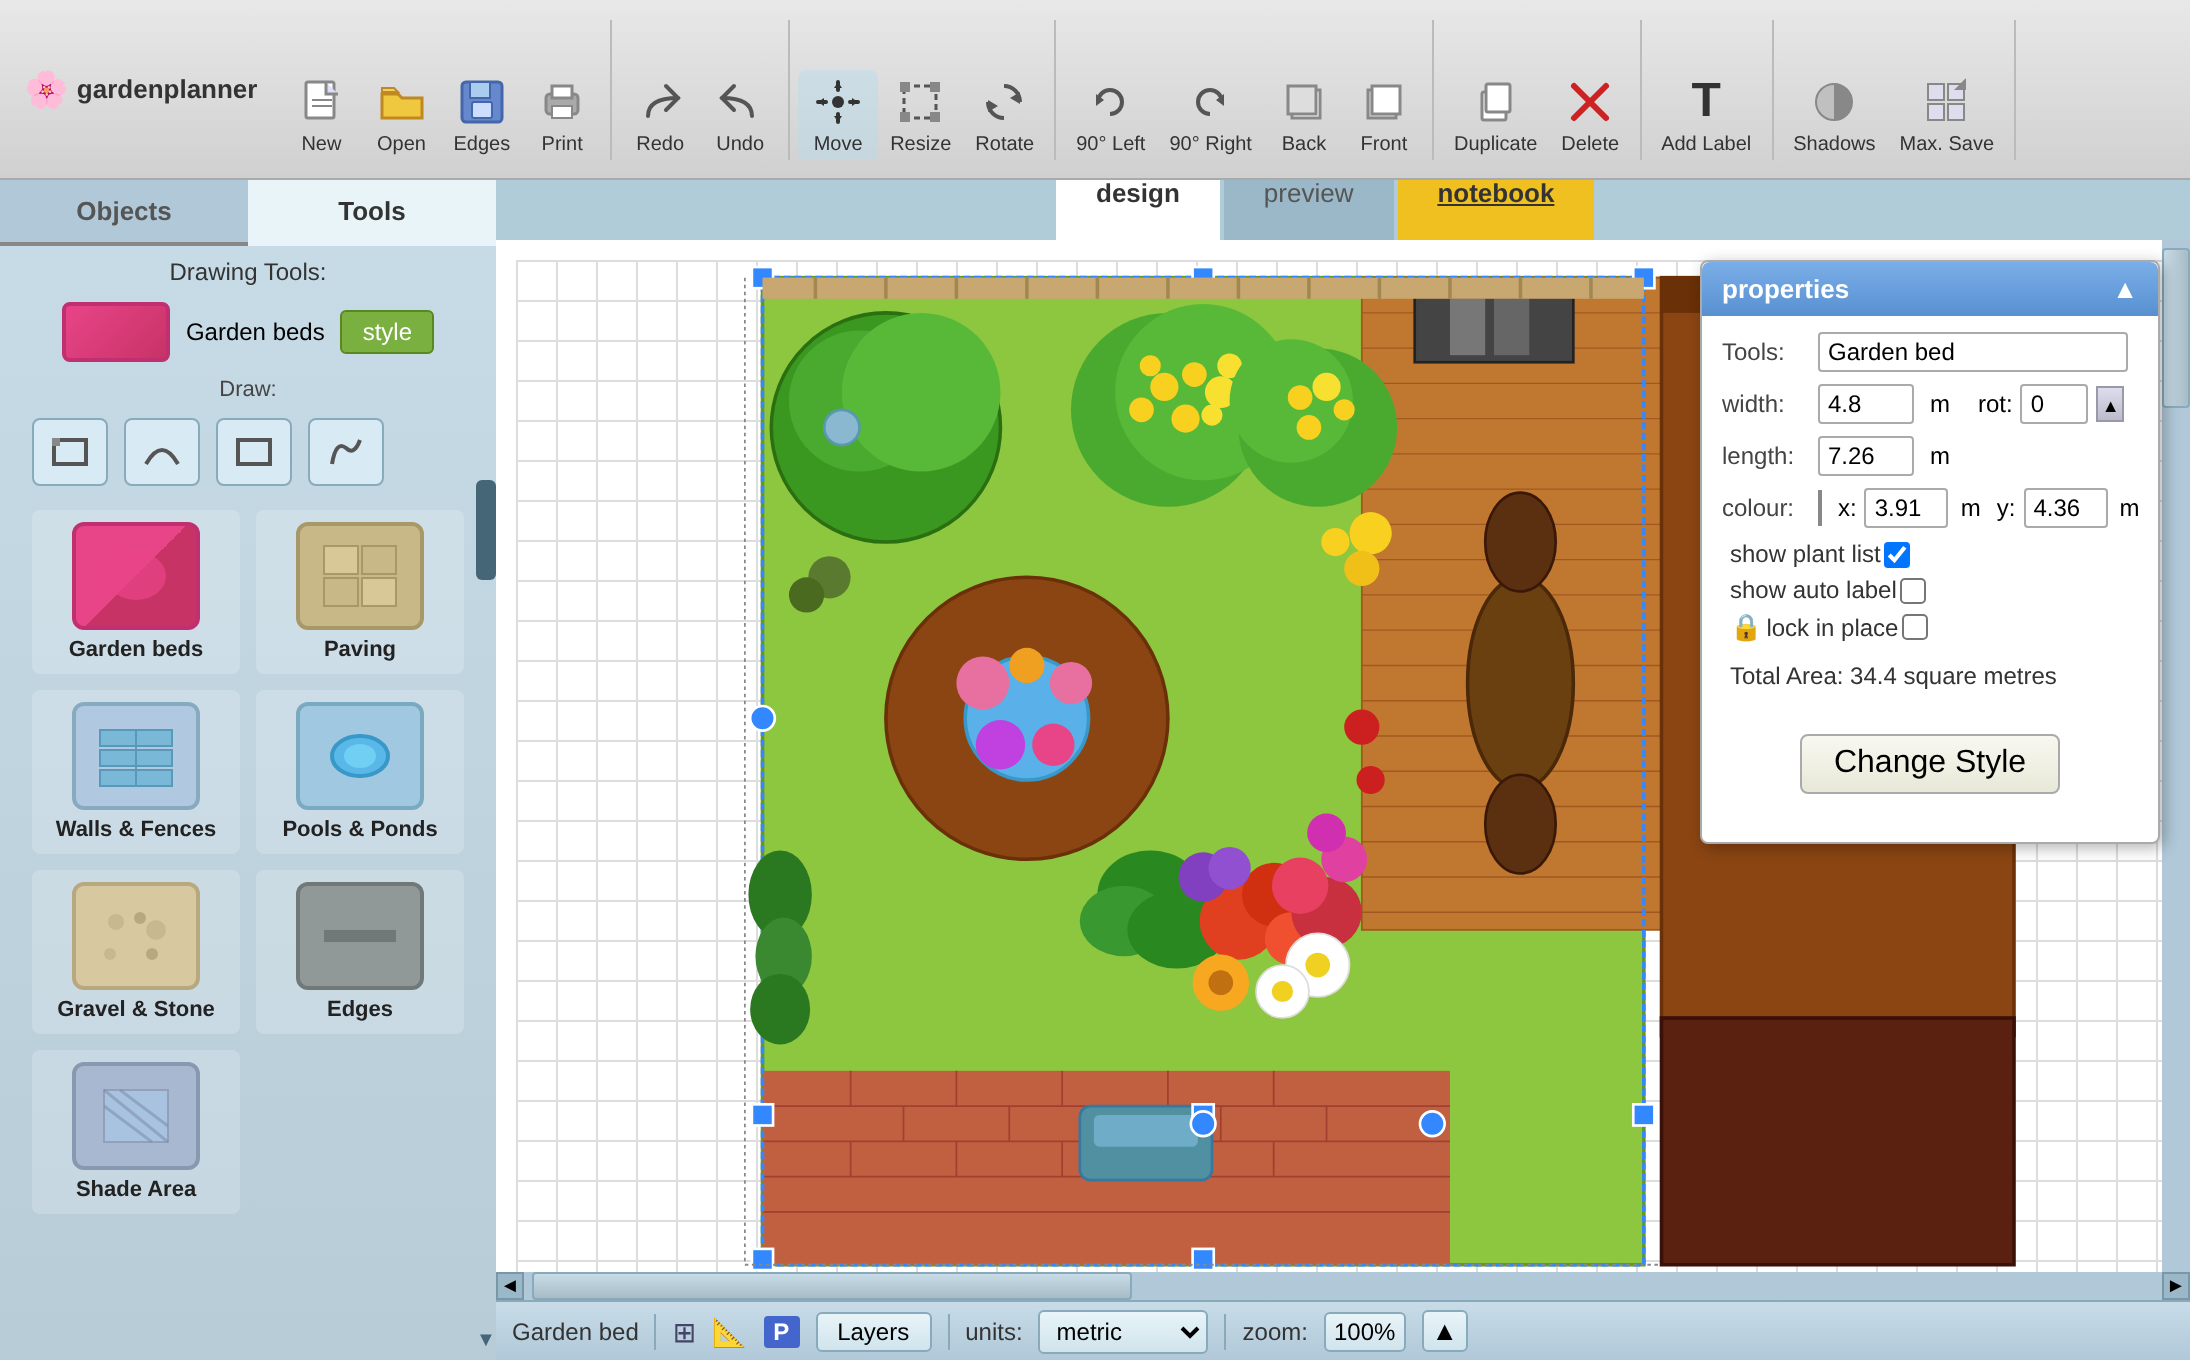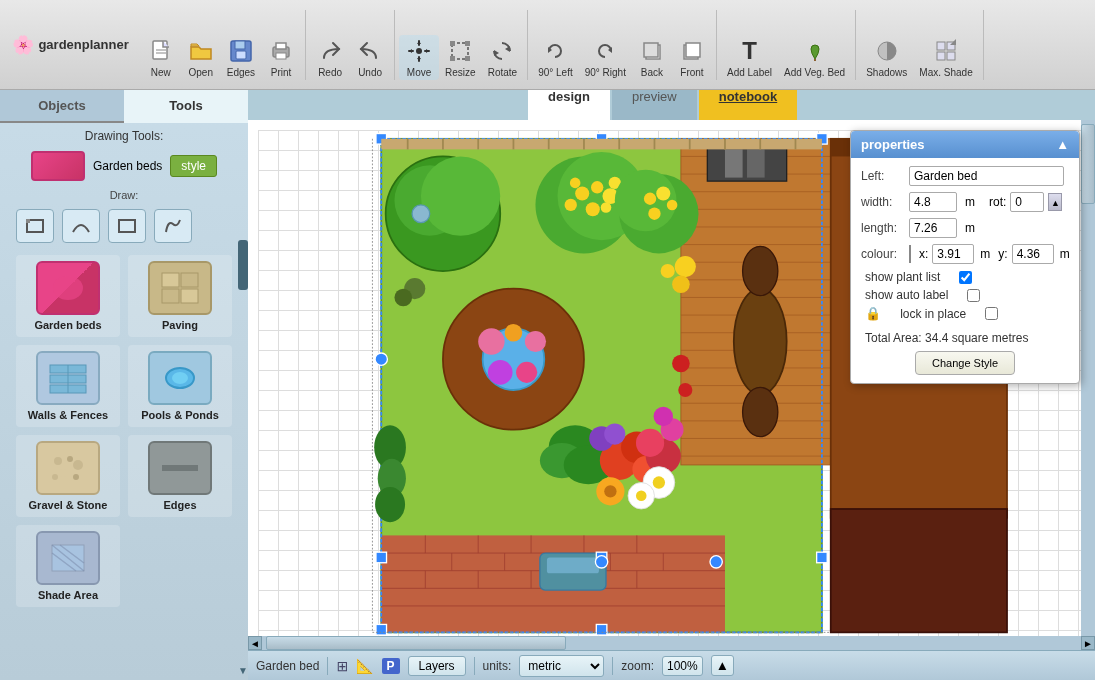--- a/index.html
+++ b/index.html
@@ -54,23 +54,23 @@
     
     #properties-panel { position: absolute; top: 0; right: 0; width: 230px; background: white; border: 1px solid #aaa; border-radius: 4px; box-shadow: 2px 2px 8px rgba(0,0,0,0.3); z-index: 100; }
     #props-header { background: linear-gradient(to bottom, #7aaee8, #5890d0); color: white; padding: 6px 10px; display: flex; justify-content: space-between; align-items: center; border-radius: 4px 4px 0 0; font-weight: bold; font-size: 13px; }
     #props-body { padding: 8px 10px; }
     .prop-row { display: flex; align-items: center; margin-bottom: 6px; gap: 4px; font-size: 12px; }
     .prop-label { color: #444; min-width: 44px; }
     .prop-input { border: 1px solid #aaa; border-radius: 2px; padding: 2px 4px; font-size: 12px; }
     .prop-input-wide { width: 160px; }
     .prop-input-small { width: 48px; }
     .colour-box { width: 22px; height: 18px; background: #5a9a30; border: 1px solid #888; cursor: pointer; }
-    .prop-checkbox-row { display: flex; align-items: center; gap: 19px; margin-bottom: 4px; font-size: 12px; color: #333; padding-left: 4px; }
+    .prop-checkbox-row { display: flex; align-items: center; gap: 2px; margin-bottom: 4px; font-size: 12px; color: #333; padding-left: 4px; }
     .total-area { font-size: 12px; color: #333; padding: 6px 4px; }
-    .change-style-btn { background: linear-gradient(to bottom, #f8f8f0, #e8e8d8); border: 1px solid #aaa; border-radius: 4px; padding: 5px 16px; cursor: pointer; font-size: 11px; margin: 0 auto; display: block; }
+    .change-style-btn { background: linear-gradient(to bottom, #f8f8f0, #e8e8d8); border: 1px solid #aaa; border-radius: 4px; padding: 5px 16px; cursor: pointer; font-size: 16px; margin: 16px auto; display: block; }
     .arr-up { display: inline-block; width: 14px; height: 18px; background: linear-gradient(to bottom, #dde, #bbc); border: 1px solid #99a; text-align: center; line-height: 18px; cursor: pointer; font-size: 9px; }
 
     
     #status-bar { position: absolute; bottom: 0; left: 248px; right: 0; height: 30px; background: linear-gradient(to bottom, #c8dce8, #b0c8d8); border-top: 1px solid #88aabb; display: flex; align-items: center; padding: 0 8px; font-size: 12px; gap: 8px; }
     #status-bar .label-text { flex: 0 0 auto; color: #333; }
     .status-sep { width: 1px; height: 18px; background: #88aabb; }
     .layers-btn { background: linear-gradient(to bottom, #e8f4f8, #d0e4ec); border: 1px solid #88aabb; border-radius: 3px; padding: 2px 10px; cursor: pointer; font-size: 12px; }
     .units-select { background: linear-gradient(to bottom, #e8f4f8, #d0e4ec); border: 1px solid #88aabb; border-radius: 3px; padding: 2px 16px 2px 4px; font-size: 12px; cursor: pointer; }
     .zoom-display { background: linear-gradient(to bottom, #e8f4f8, #d0e4ec); border: 1px solid #88aabb; border-radius: 3px; padding: 2px 4px; font-size: 12px; }
     .zoom-up { background: linear-gradient(to bottom, #e8f4f8, #d0e4ec); border: 1px solid #88aabb; border-radius: 3px; padding: 2px 4px; cursor: pointer; }
@@ -230,34 +230,45 @@
       <div class="tb-icon">
         <svg width="24" height="24" viewBox="0 0 24 24">
             <rect x="4" y="6" width="14" height="14" fill="#ddd" stroke="#888" stroke-width="1.5"></rect>
             <rect x="6" y="4" width="14" height="14" fill="white" stroke="#888" stroke-width="1.5"></rect>
           </svg>
       </div>
       <span class="label">Front</span>
     </div>
   </div>
 
+  <div class="toolbar-group">
+    <div class="toolbar-btn">
+      <div class="tb-icon">
+        <svg width="24" height="24" viewBox="0 0 24 24">
+            <rect x="5" y="7" width="12" height="14" rx="1" fill="white" stroke="#888" stroke-width="1.5"></rect>
+            <rect x="7" y="3" width="12" height="14" rx="1" fill="white" stroke="#888" stroke-width="1.5"></rect>
+          </svg>
+      </div>
+      <span class="label">Duplicate</span>
+    </div>
+    <div class="toolbar-btn">
+      <div class="tb-icon">
+        <svg width="24" height="24" viewBox="0 0 24 24">
+            <line x1="4" y1="4" x2="20" y2="20" stroke="#cc2222" stroke-width="3" stroke-linecap="round"></line>
+            <line x1="20" y1="4" x2="4" y2="20" stroke="#cc2222" stroke-width="3" stroke-linecap="round"></line>
+          </svg>
+      </div>
+      <span class="label">Delete</span>
+    </div>
+  </div>
 
   <div class="toolbar-group">
     <div class="toolbar-btn">
       <div class="tb-icon" style="font-size:24px;font-weight:bold;color:#333;">T</div>
       <span class="label">Add Label</span>
-    </div>
-    <div class="toolbar-btn">
-      <div class="tb-icon">
-        <svg width="24" height="24" viewBox="0 0 24 24">
-            <path d="M12 20 Q8 14 8 10 A4 4 0 0 1 16 10 Q16 14 12 20Z" fill="#5a9a30" stroke="#3a7010" stroke-width="1"></path>
-            <line x1="12" y1="20" x2="12" y2="22" stroke="#8a6030" stroke-width="2"></line>
-          </svg>
-      </div>
-      <span class="label">Add Veg. Bed</span>
     </div>
   </div>
 
   <div class="toolbar-group">
     <div class="toolbar-btn">
       <div class="tb-icon">
         <svg width="24" height="24" viewBox="0 0 24 24">
             <circle cx="12" cy="12" r="9" fill="#c0c0c0" stroke="#888" stroke-width="1"></circle>
             <path d="M12 3 A9 9 0 0 1 12 21 Z" fill="#888"></path>
           </svg>
@@ -267,21 +278,21 @@
     <div class="toolbar-btn">
       <div class="tb-icon">
         <svg width="24" height="24" viewBox="0 0 24 24">
           <rect x="3" y="3" width="8" height="8" fill="#dde" stroke="#888" stroke-width="1"></rect>
             <rect x="13" y="3" width="8" height="8" fill="#dde" stroke="#888" stroke-width="1"></rect>
             <rect x="3" y="13" width="8" height="8" fill="#dde" stroke="#888" stroke-width="1"></rect>
             <rect x="13" y="13" width="8" height="8" fill="#dde" stroke="#888" stroke-width="1"></rect>
           <polygon points="16,6 22,6 22,0" fill="#888"></polygon>
         </svg>
       </div>
-      <span class="label">Max. Shade</span>
+      <span class="label">Max. Save</span>
     </div>
   </div>
 </div>
 
 <div id="left-panel">
   <div class="panel-tabs">
     <div class="panel-tab inactive">Objects</div>
     <div class="panel-tab active">Tools</div>
   </div>
   <div class="drawing-tools-header">Drawing Tools:</div>
@@ -595,21 +606,21 @@
       </svg>
     </div>
 
     <div id="properties-panel" style="top:10px;right:15px;">
       <div id="props-header">
         <span>properties</span>
         <span style="cursor:pointer;">▲</span>
       </div>
       <div id="props-body">
         <div class="prop-row">
-          <span class="prop-label">Left:</span>
+          <span class="prop-label">Tools:</span>
           <input class="prop-input prop-input-wide" type="text" value="Garden bed" style="width: 155px;">
         </div>
         <div class="prop-row">
           <span class="prop-label">width:</span>
           <input class="prop-input prop-input-small" type="text" value="4.8" style="">
           <span style="margin:0 4px;">m</span>
           <span style="margin-left:6px;">rot:</span>
           <input class="prop-input" type="text" value="0" style="width: 34px;">
           <div class="arr-up">▲</div>
         </div>

